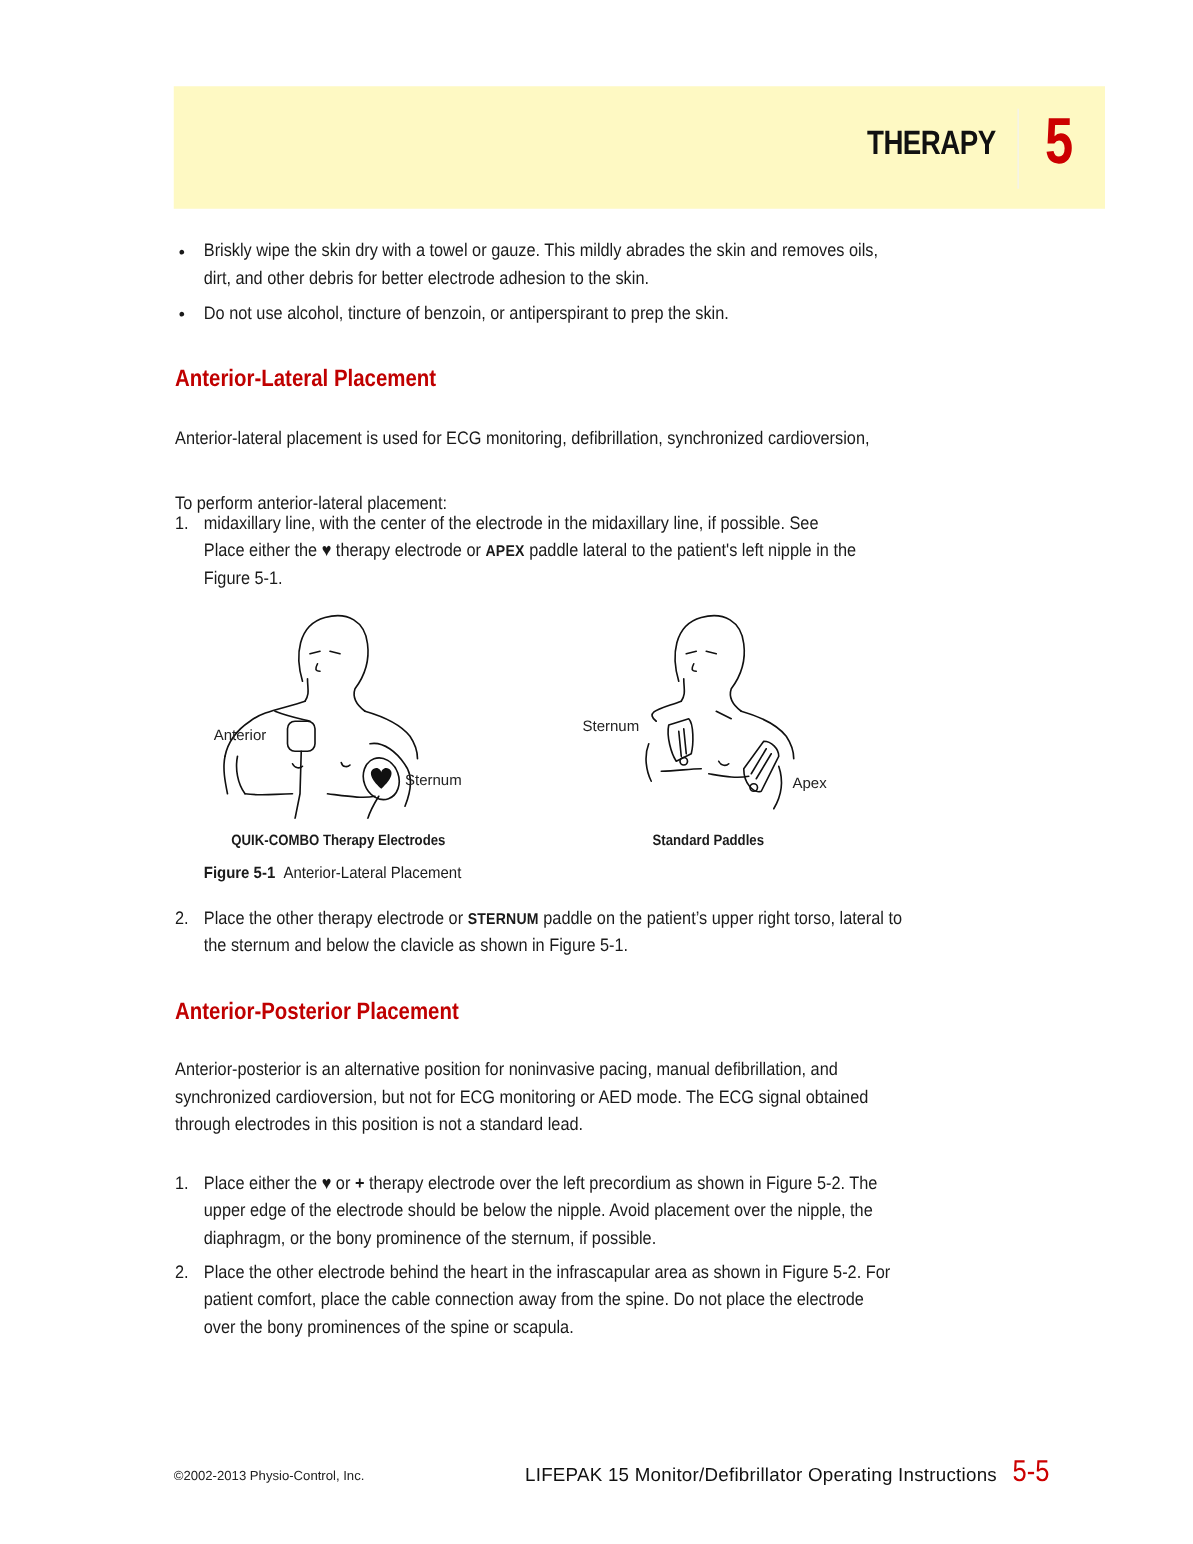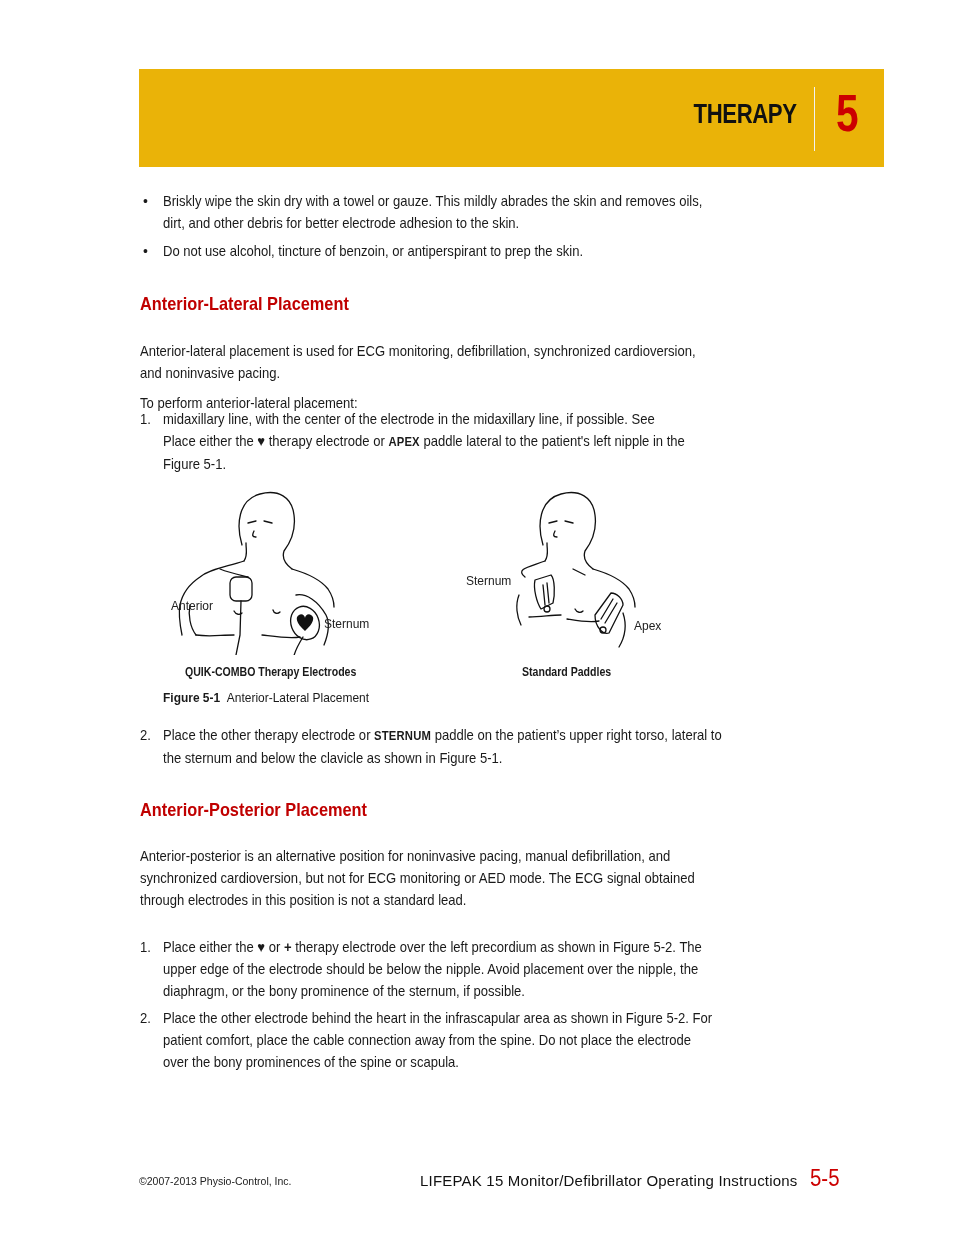--- a/index.html
+++ b/index.html
@@ -6,21 +6,21 @@
   body {
     width: 954px; height: 1235px; position: relative; overflow: hidden;
     font-family: "Liberation Sans Narrow", "Liberation Sans", sans-serif;
     color: #1a1a1a;
   }
   .page { position: absolute; left: 0; top: 0; width: 954px; height: 1235px; }
 
   
   .chapter-band {
     position: absolute; left: 139px; top: 69px; width: 745px; height: 98px;
-    background: #eab308;
+    background: #fef9c3;
   }
   .chapter-title {
     position: absolute; right: 87px; top: 30px;
     font-family: "Liberation Sans", sans-serif; font-weight: bold;
     font-size: 27px; letter-spacing: -0.5px; color: #111;
     transform: scaleX(0.82); transform-origin: right center;
   }
   .chapter-divider {
     position: absolute; left: 675px; top: 18px; width: 1px; height: 64px; background: #f2f2f2;
   }
@@ -107,21 +107,20 @@
     <span class="bullet">•</span>
     <div class="bullet-text">
       <div class="line"><span class="narrow">Do not use alcohol, tincture of benzoin, or antiperspirant to prep the skin.</span></div>
     </div>
   </div>
 
   <div class="heading" style="top:293px;">Anterior-Lateral Placement</div>
 
   <div class="block text" style="top:328px;">
     <div class="line"><span class="narrow">Anterior-lateral placement is used for ECG monitoring, defibrillation, synchronized cardioversion,</span></div>
-    <div class="line"><span class="narrow">and noninvasive pacing.</span></div>
   </div>
 
   <div class="block text" style="top:380px;">
     <div class="line"><span class="narrow">To perform anterior-lateral placement:</span></div>
   </div>
 
   <div class="step text" style="top:408px;">
     <span class="step-num narrow">1.</span>
     <div class="step-body">
       <div class="line"><span class="narrow">midaxillary line, with the center of the electrode in the midaxillary line, if possible. See</span></div>
@@ -150,21 +149,21 @@
       <path class="ln" d="M113 125 C114 129 118 129 120 127"></path>
 
       <rect class="ln" x="70" y="92" width="22" height="24" rx="6" ry="6"></rect>
       <path class="ln" d="M81 116 L80 150 L75 175"></path>
 
       <path class="ln" d="M136 110 C146 108 158 116 166 130 C170 138 168 150 164 160"></path>
       <ellipse class="ln" cx="145" cy="138" rx="14" ry="17" transform="rotate(-20 145 138)"></ellipse>
       <path fill="#111" d="M145 146 C136 138 135 132 139 130 C142 128 145 131 145 133 C145 131 148 128 151 130 C155 132 154 138 145 146 Z"></path>
       <path class="ln" d="M143 152 C138 160 134 168 133 175"></path>
     </svg>
-    <div class="figure-label" style="left:171px; top:599px;">Anterior</div>
+    <div class="figure-label" style="left:171px; top:581px;">Anterior</div>
     <div class="figure-label" style="left:324px; top:617px;">Sternum</div>
     <div class="figure-sub" style="left:185px; top:665px;">QUIK-COMBO Therapy Electrodes</div>
 
     <svg style="position:absolute; left:455px; top:485px;" width="230" height="170" viewBox="0 0 230 170">
       <path class="ln" d="M88 60 C82 40 84 15 106 9 C124 4 138 12 140 30 C142 45 136 58 130 66 C128 72 130 78 138 84"></path>
       <path class="ln" d="M94 38 L102 36 M110 36 L118 38 M100 46 C98 50 98 52 102 52"></path>
       <path class="ln" d="M92 58 C92 66 94 70 90 76"></path>
       <path class="ln" d="M90 76 C74 82 60 84 70 92"></path>
       <path class="ln" d="M138 84 C152 88 166 94 174 104 C178 110 180 116 180 122"></path>
       <path class="ln" d="M118 84 C122 86 126 88 130 90"></path>
@@ -219,17 +218,17 @@
 
   <div class="step text" style="top:1007px;">
     <span class="step-num narrow">2.</span>
     <div class="step-body">
       <div class="line"><span class="narrow">Place the other electrode behind the heart in the infrascapular area as shown in Figure 5-2. For</span></div>
       <div class="line"><span class="narrow">patient comfort, place the cable connection away from the spine. Do not place the electrode</span></div>
       <div class="line"><span class="narrow">over the bony prominences of the spine or scapula.</span></div>
     </div>
   </div>
 
-  <div class="footer-left">©2007-2013 Physio-Control, Inc.</div>
+  <div class="footer-left">©2002-2013 Physio-Control, Inc.</div>
   <div class="footer-right">LIFEPAK 15 Monitor/Defibrillator Operating Instructions</div>
   <div class="page-number">5-5</div>
 
 </div>
 
 </body></html>

